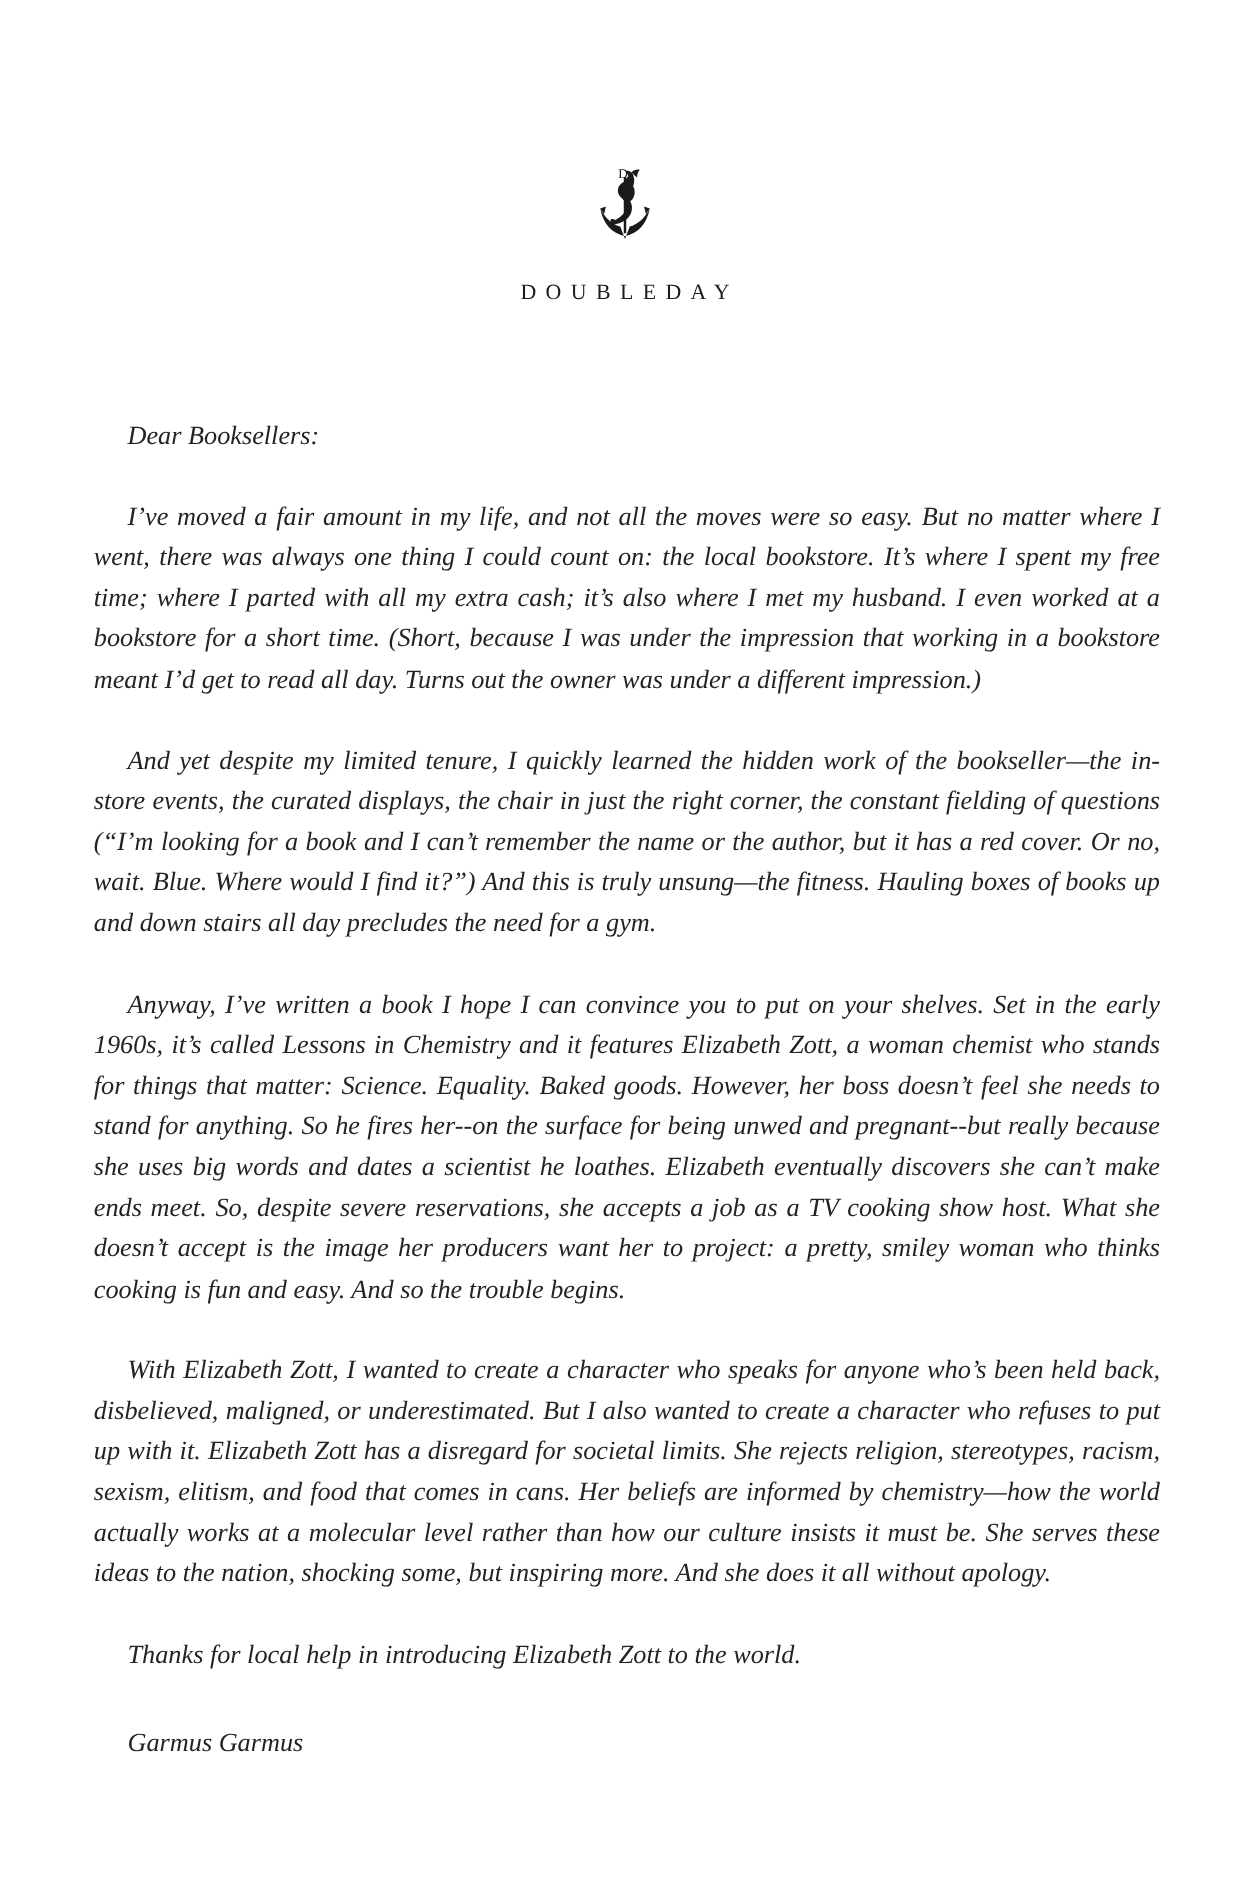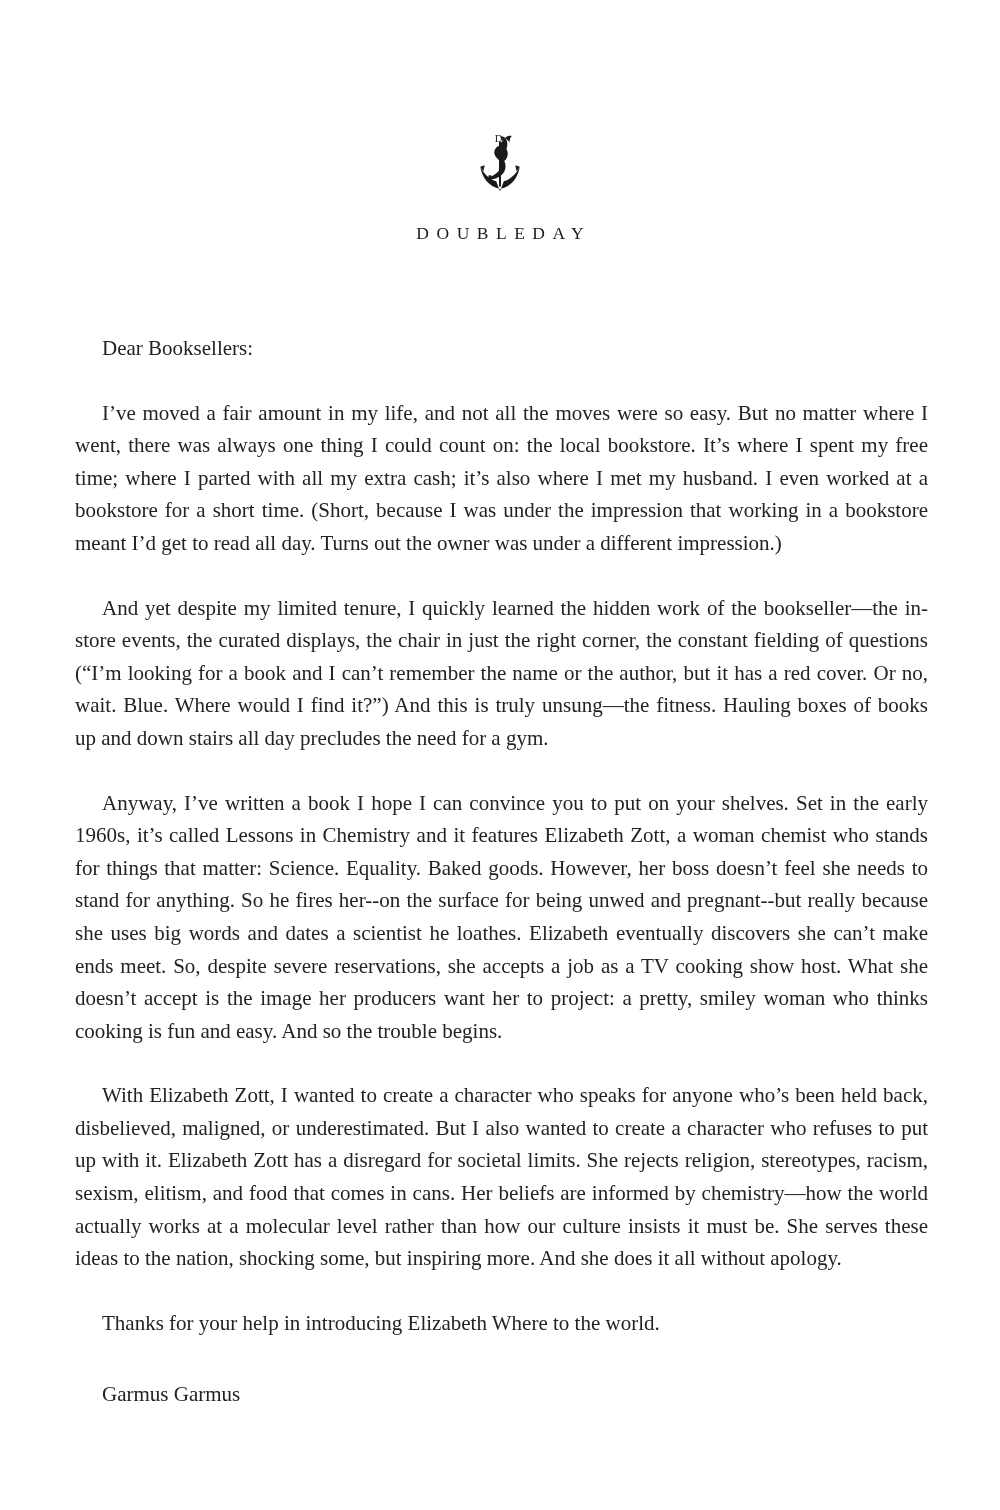--- a/index.html
+++ b/index.html
@@ -33,20 +33,21 @@
     letter-spacing: 7.5px;
     text-indent: 7.5px; 
     color: #1c1c1c;
     font-weight: 500;
   }
   .letter-body {
     margin-top: 88px;
     padding: 0 72px 0 75px;
     font-size: 21px;
     line-height: 32.6px;
+    font-style: italic;
   }
   .letter-body p {
     margin: 32px 0 0 0;
     text-align: justify;
     text-indent: 27px;
   }
   .salutation {
     margin: 0 !important;
     text-align: left !important;
   }
@@ -86,17 +87,17 @@
   </div>
 
   <div class="letter-body">
     <p class="salutation">Dear Booksellers:</p>
 
     <p>I’ve moved a fair amount in my life, and not all the moves were so easy. But no matter where I went, there was always one thing I could count on: the local bookstore. It’s where I spent my free time; where I parted with all my extra cash; it’s also where I met my husband. I even worked at a bookstore for a short time. (Short, because I was under the impression that working in a bookstore meant I’d get to read all day. Turns out the owner was under a different impression.)</p>
     <p>And yet despite my limited tenure, I quickly learned the hidden work of the bookseller—the in-store events, the curated displays, the chair in just the right corner, the constant fielding of questions (“I’m looking for a book and I can’t remember the name or the author, but it has a red cover. Or no, wait. Blue. Where would I find it?”) And this is truly unsung—the fitness. Hauling boxes of books up and down stairs all day precludes the need for a gym.</p>
     <p>Anyway, I’ve written a book I hope I can convince you to put on your shelves. Set in the early 1960s, it’s called Lessons in Chemistry and it features Elizabeth Zott, a woman chemist who stands for things that matter: Science. Equality. Baked goods. However, her boss doesn’t feel she needs to stand for anything. So he fires her--on the surface for being unwed and pregnant--but really because she uses big words and dates a scientist he loathes. Elizabeth eventually discovers she can’t make ends meet. So, despite severe reservations, she accepts a job as a TV cooking show host. What she doesn’t accept is the image her producers want her to project: a pretty, smiley woman who thinks cooking is fun and easy. And so the trouble begins.</p>
     <p>With Elizabeth Zott, I wanted to create a character who speaks for anyone who’s been held back, disbelieved, maligned, or underestimated. But I also wanted to create a character who refuses to put up with it. Elizabeth Zott has a disregard for societal limits. She rejects religion, stereotypes, racism, sexism, elitism, and food that comes in cans. Her beliefs are informed by chemistry—how the world actually works at a molecular level rather than how our culture insists it must be. She serves these ideas to the nation, shocking some, but inspiring more. And she does it all without apology.</p>
 
-    <p class="closing-line">Thanks for your help in introducing Elizabeth Where to the world.</p>
+    <p class="closing-line">Thanks for local help in introducing Elizabeth Zott to the world.</p>
     <p class="signature">Garmus Garmus</p>
   </div>
 
 </div>
 
 </body></html>

